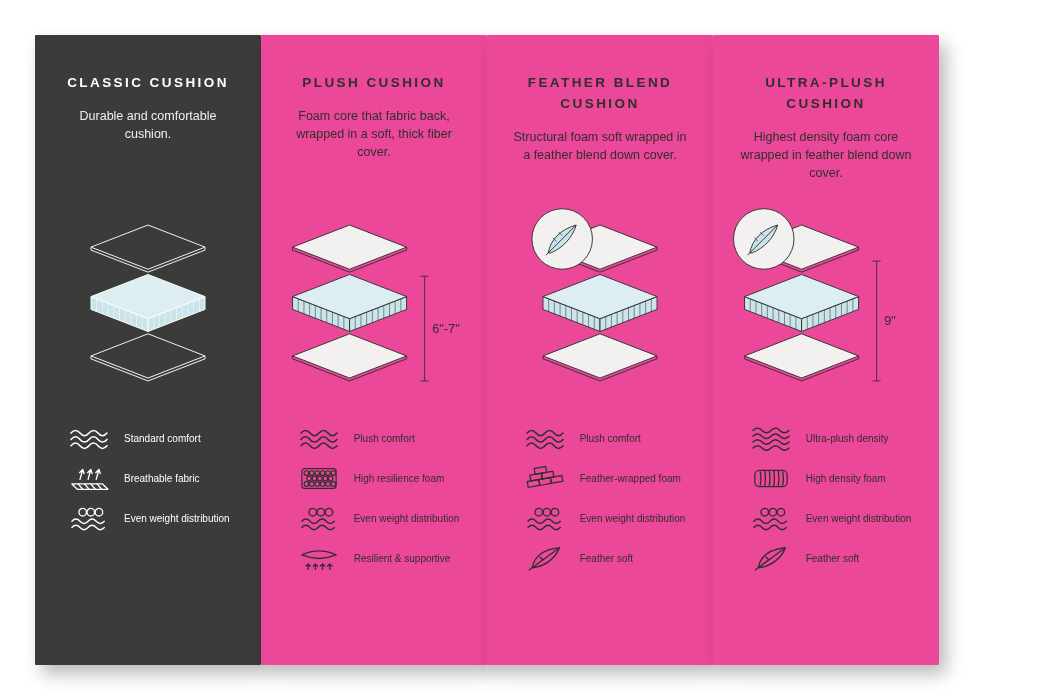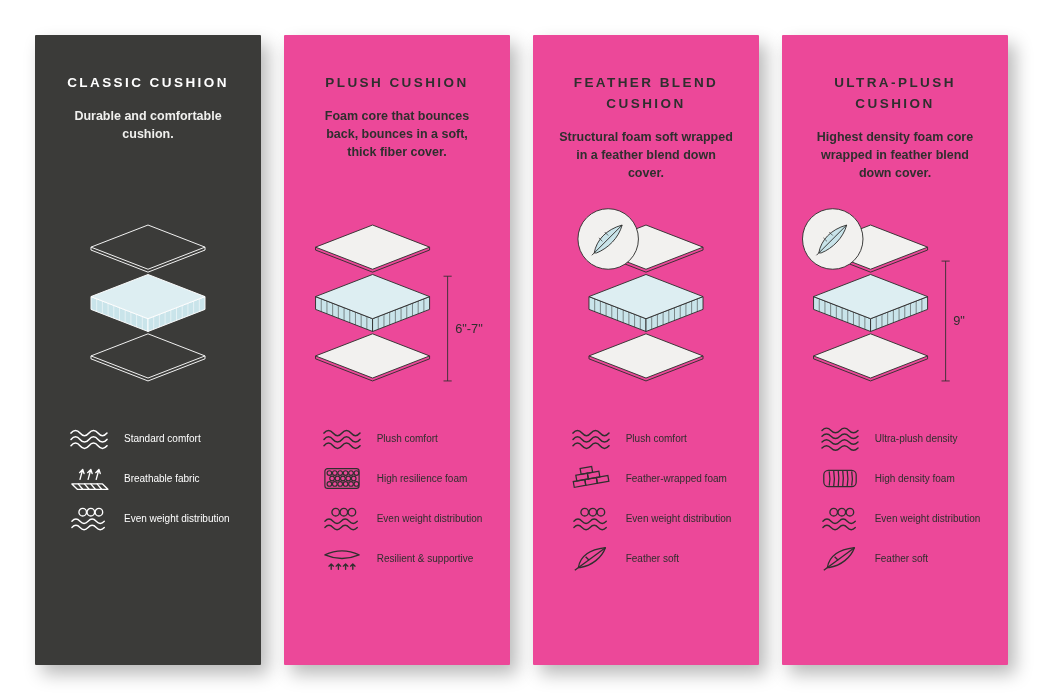--- a/index.html
+++ b/index.html
@@ -1,36 +1,36 @@
 <!DOCTYPE html>
 <html><head>
 <meta charset="utf-8">
 <style>
   html,body{margin:0;padding:0;}
   body{
     width:1049px;height:700px;background:#ffffff;
     font-family:"Liberation Sans","DejaVu Sans",sans-serif;
     -webkit-font-smoothing:antialiased;
   }
-  .page{display:flex;gap:23px;padding:35px 0 0 35px;}
+  .page{display:flex;padding:35px 0 0 35px;}
   .card{
     width:226px;height:630px;box-sizing:border-box;
     padding:38px 24px 0;display:flex;flex-direction:column;
     box-shadow:7px 9px 18px rgba(0,0,0,0.28);
     border-radius:1px;
     --blue:#c9e4ea;--blue-top:#ddeef2;
   }
   .card.dark{background:#3b3b39;color:#ffffff;--stroke:#ffffff;--panel:#3b3b39;}
   .card.light{background:#ec4899;color:#2f2f2e;align-items:center;--stroke:#2f2f2e;--panel:#f2f1ef;}
   .card-header{height:118px;text-align:center;}
   .card-title{
     margin:0 0 13px;font-size:13.5px;font-weight:700;
     letter-spacing:0.18em;line-height:1.55;
   }
-  .card-desc{margin:0 2px;font-size:12.5px;line-height:1.45;font-weight:bold;}
+  .card-desc{margin:0 2px;font-size:12.5px;line-height:1.45;}
   .card.dark .card-desc{color:#f0f0ee;}
   .illo{height:196px;margin-top:12px;display:flex;justify-content:center;align-items:flex-start;}
   .illo svg{width:192px;height:186px;overflow:visible;display:block;}
   .measure-text{
     fill:var(--stroke);font-size:22px;
     font-family:"Liberation Sans","DejaVu Sans",sans-serif;
   }
   .features{list-style:none;margin:26px 0 0;padding:0 0 0 10px;}
   .feature{display:flex;align-items:center;gap:15px;margin-bottom:13px;}
   .feature-icon{width:40px;height:27px;flex-shrink:0;color:var(--stroke);}
@@ -174,21 +174,21 @@
             <use href="#ic-weight"></use>
           </svg>
         <span class="feature-label">Even weight distribution</span>
       </li>
     </ul>
   </section>
 
   <section class="card light">
     <header class="card-header">
       <h2 class="card-title">PLUSH CUSHION</h2>
-      <p class="card-desc">Foam core that bounces back, bounces in a soft, thick fiber cover.</p>
+      <p class="card-desc">Foam core that fabric back, wrapped in a soft, thick fiber cover.</p>
     </header>
     <div class="illo">
       <svg viewBox="-8 -30 330 312">
         <use href="#cushion-layers"></use>
         <g>
           <path d="M237,92 H251 M244,92 V272 M237,272 H251" fill="none" stroke="var(--stroke)" stroke-width="1.5"></path>
           <text class="measure-text" x="257" y="189">6"-7"</text>
         </g>
       </svg>
     </div>

